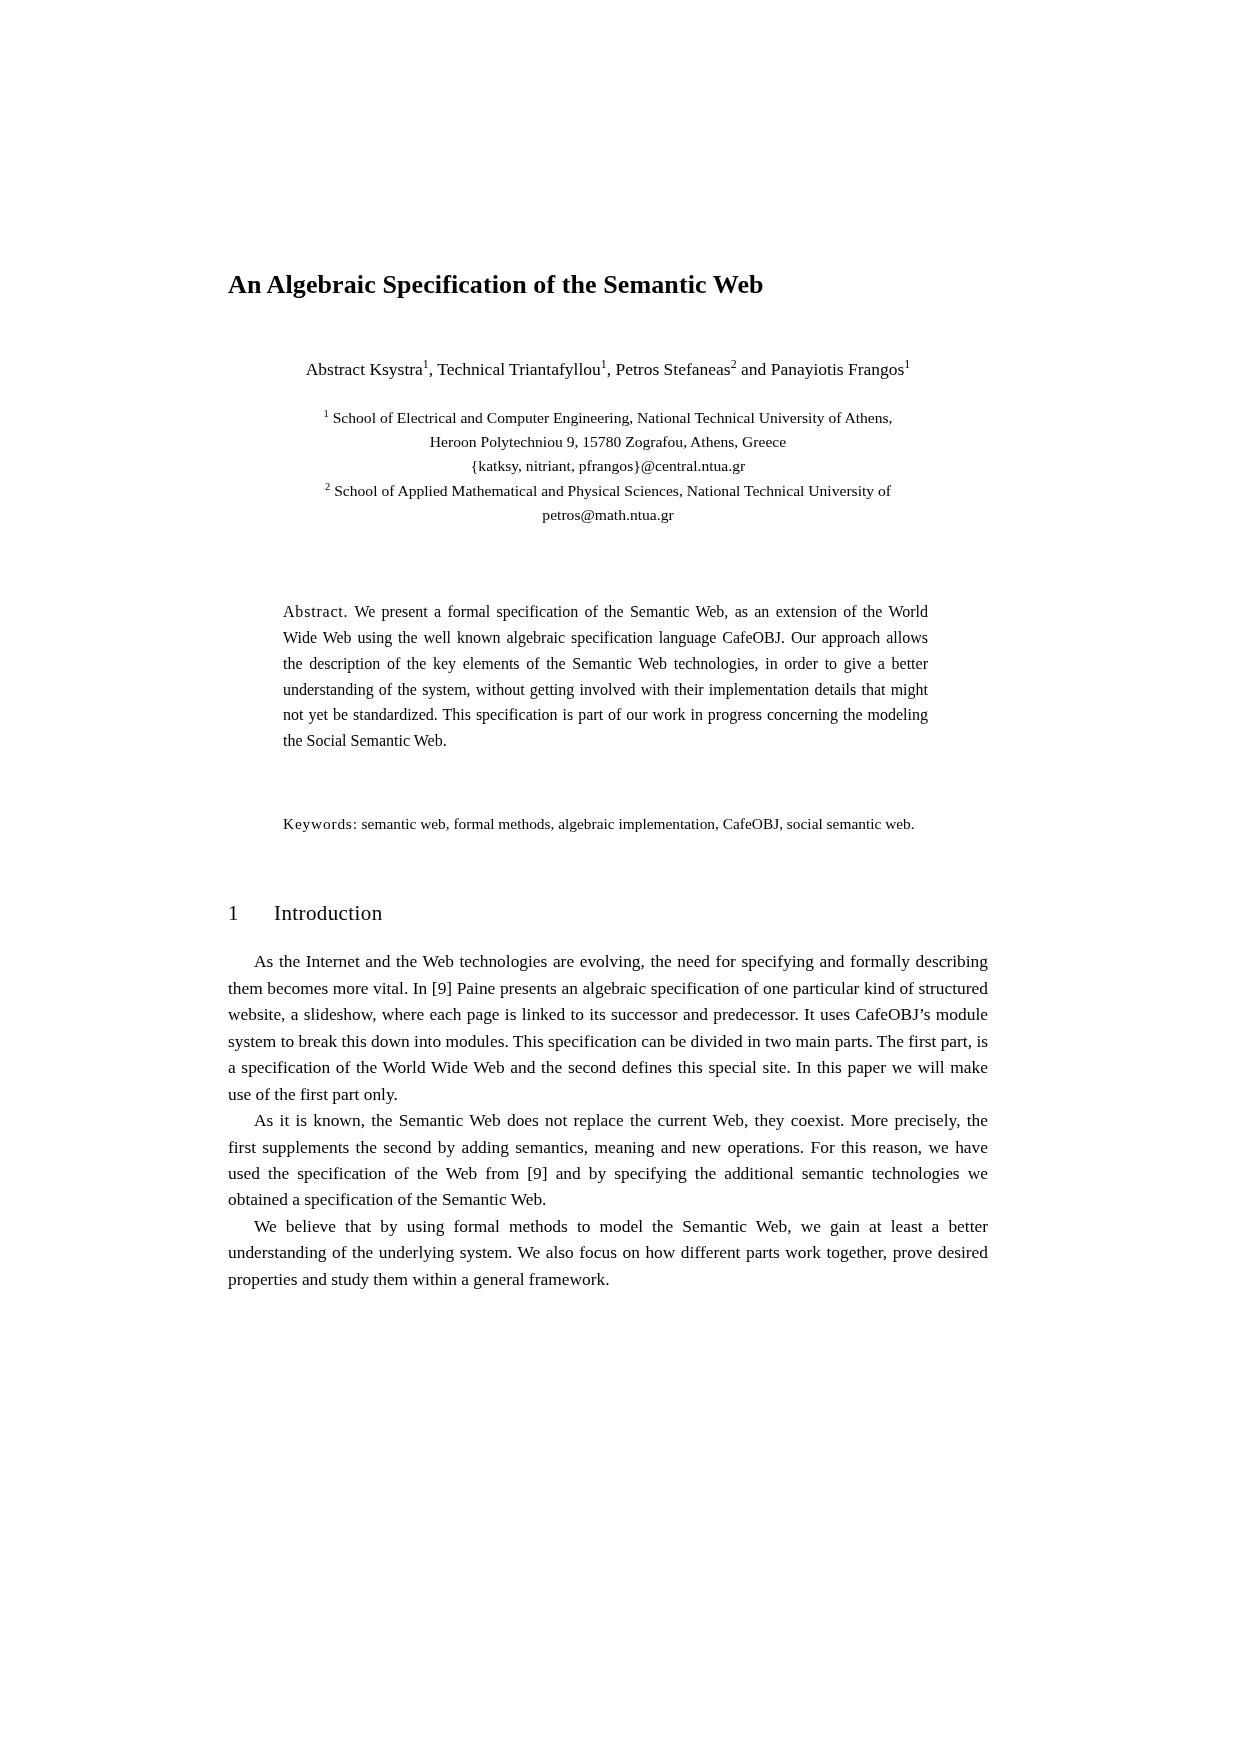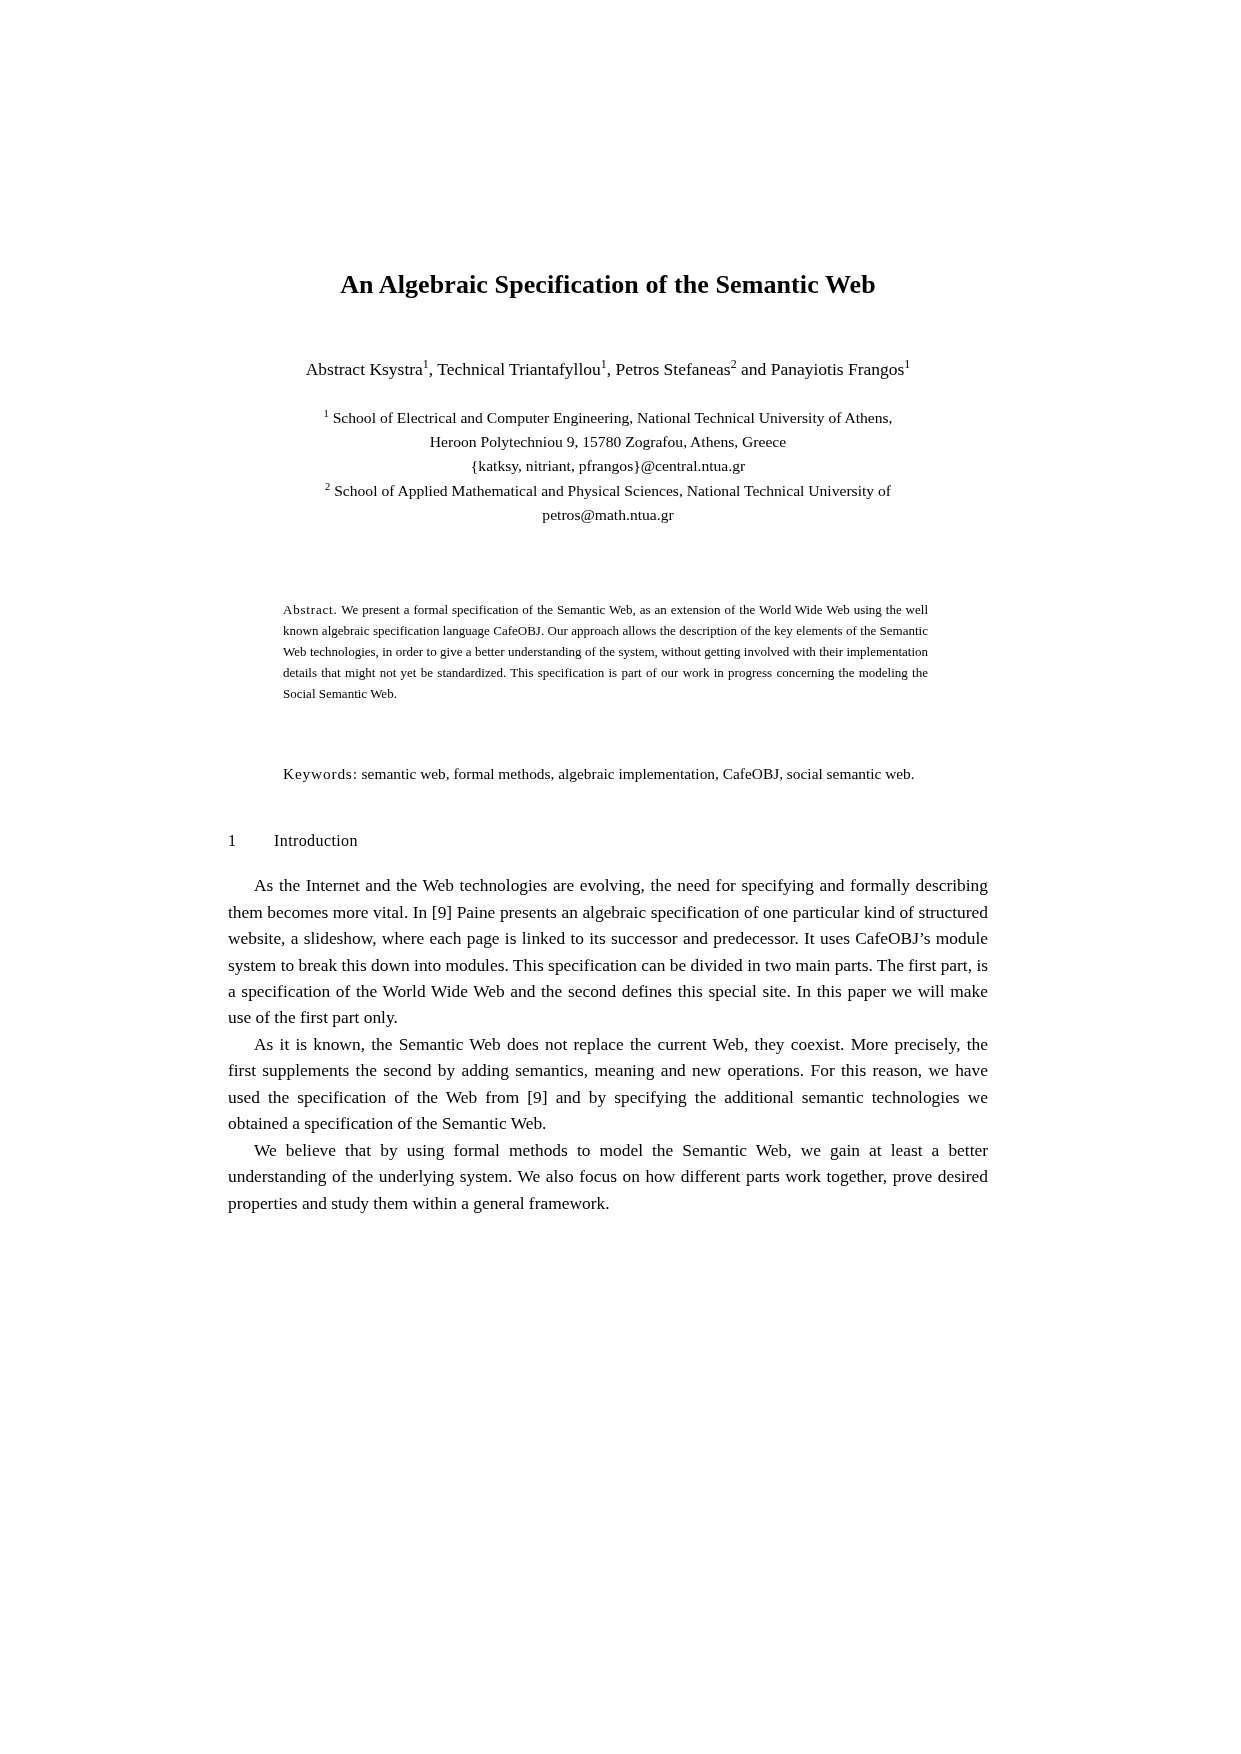--- a/index.html
+++ b/index.html
@@ -24,21 +24,21 @@
   }
   .content {
     position: absolute;
     left: 228px;
     top: 268px;
     width: 760px;
   }
   .paper-title {
     font-size: 26px;
     font-weight: bold;
-    text-align: center;
+    text-align: left;
     letter-spacing: 0.1px;
     margin: 0 0 0 0;
     line-height: 1.3;
   }
   .authors {
     margin-top: 54px;
     text-align: center;
     font-size: 17.5px;
     line-height: 1.5;
   }
@@ -50,41 +50,41 @@
   }
   sup {
     font-size: 0.68em;
     vertical-align: super;
     line-height: 0;
   }
   .abstract-block {
     margin-top: 72px;
     margin-left: 55px;
     margin-right: 60px;
-    font-size: 13px;
+    font-size: 16px;
     line-height: 1.62;
     text-align: justify;
   }
   .abstract-label {
     letter-spacing: 0.8px;
   }
   .keywords-block {
     margin-top: 58px;
     margin-left: 55px;
     margin-right: 60px;
     font-size: 15.4px;
     line-height: 1.62;
     text-align: justify;
   }
   .keywords-label {
     letter-spacing: 0.8px;
   }
   .section-heading {
-    margin-top: 44px;
-    font-size: 16px;
+    margin-top: 64px;
+    font-size: 21px;
     line-height: 1.2;
     letter-spacing: 0.4px;
   }
   .section-number {
     display: inline-block;
     width: 46px;
   }
   .body-text {
     margin-top: 22px;
     font-size: 17.4px;

